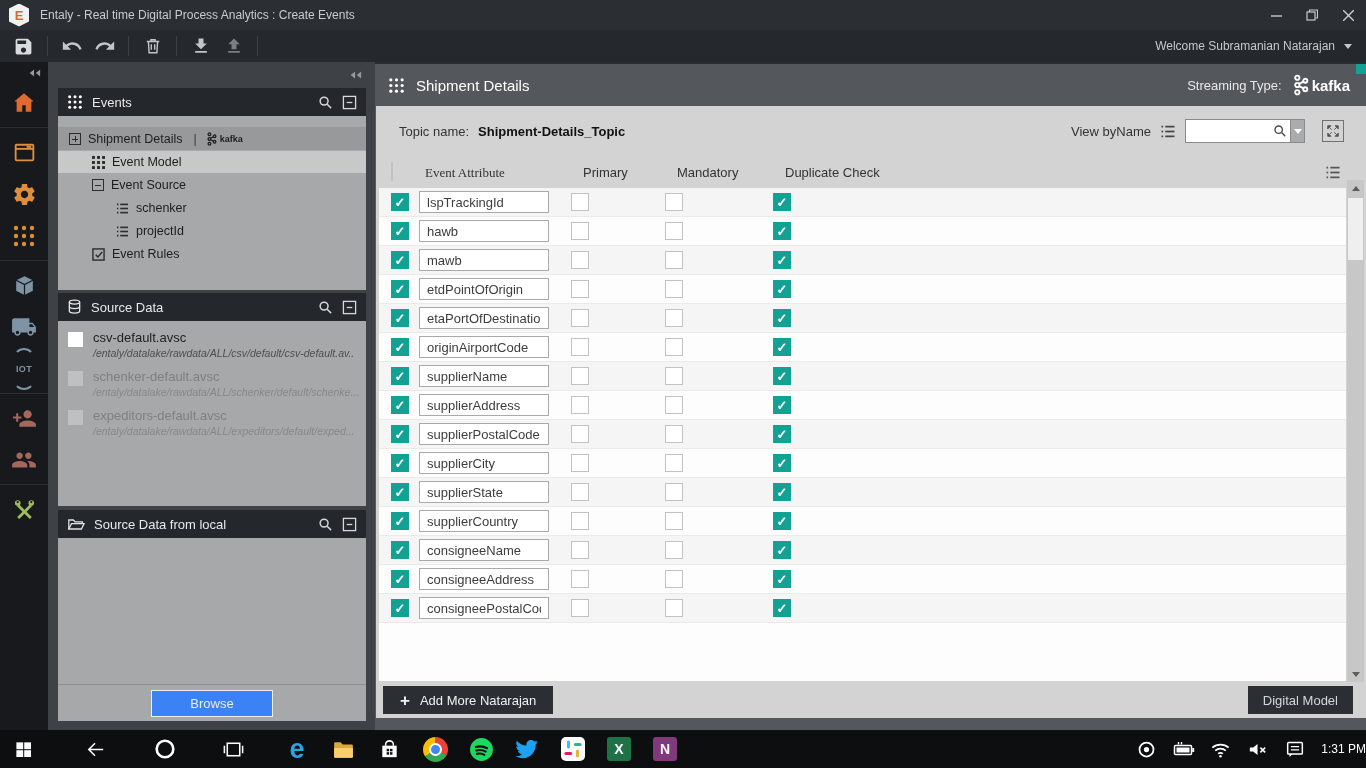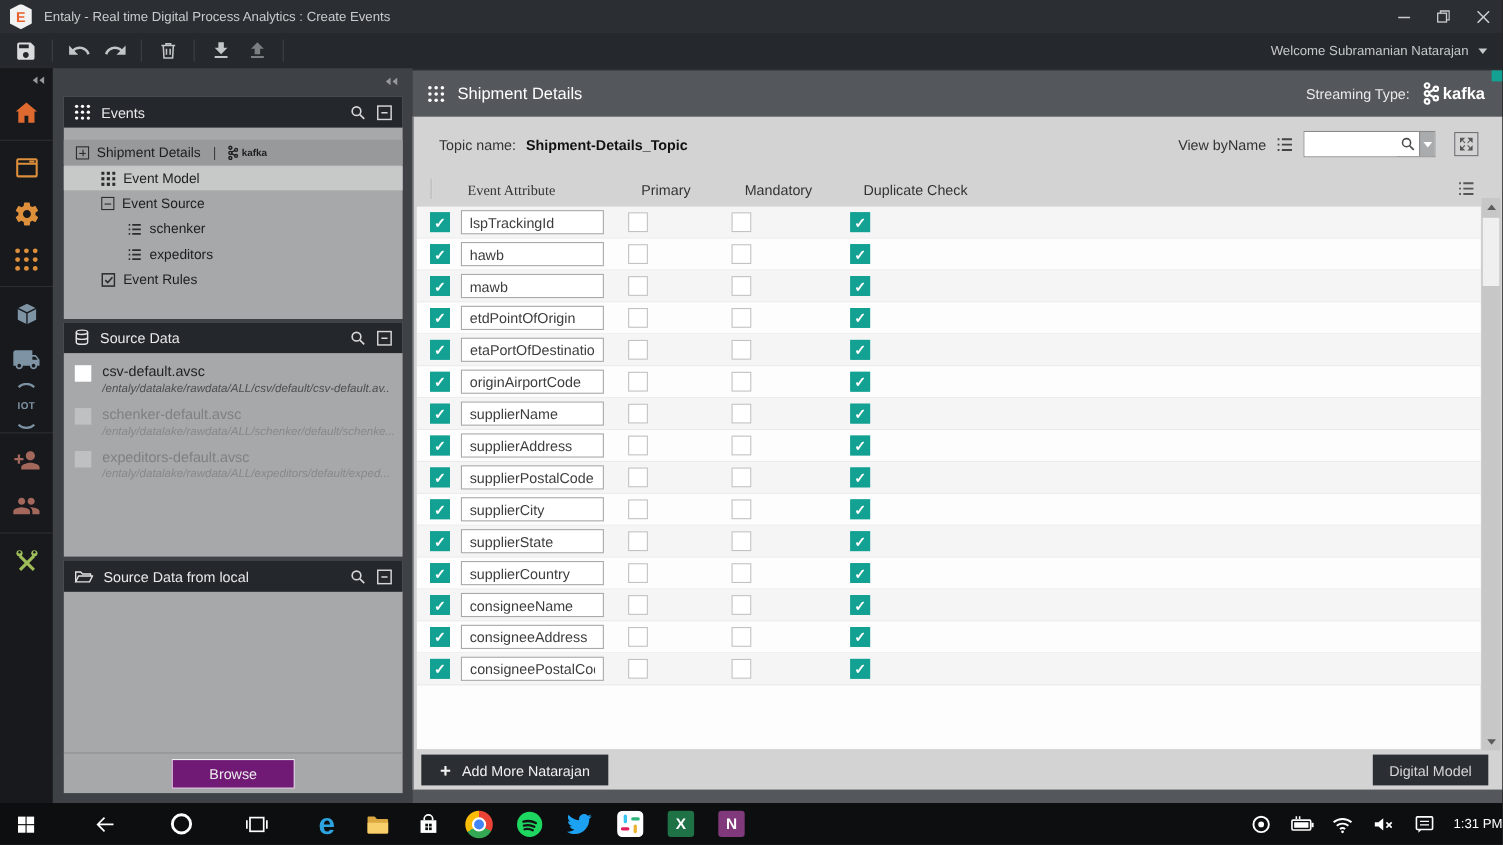--- a/index.html
+++ b/index.html
@@ -66,21 +66,21 @@
   
   .src-item{display:flex;padding:9px 8px 1px 9px;}
   .src-cb{width:15px;height:15px;background:#fff;margin:2px 10px 0 1px;flex:none;}
   .src-item.disabled .src-cb{background:#bfc0c1;}
   .src-name{font-size:13px;color:#222;}
   .src-path{font-size:10.5px;font-style:italic;color:#4e4e4e;margin-top:2px;}
   .src-item.disabled .src-name{color:#7e8081;}
   .src-item.disabled .src-path{color:#868889;}
 
   .browse-bar{position:absolute;bottom:0;left:0;right:0;height:37px;border-top:1px solid #8e8f90;display:flex;align-items:center;justify-content:center;}
-  .browse-btn{width:112px;height:27px;background:#701a75;border:1px solid #eeeeee;color:#ececec;font-size:13px;display:flex;align-items:center;justify-content:center;cursor:pointer;}
+  .browse-btn{width:122px;height:27px;background:#3b82f6;border:1px solid #eeeeee;color:#ececec;font-size:13px;display:flex;align-items:center;justify-content:center;cursor:pointer;}
 
   
   .main{position:absolute;left:375px;top:0;right:0;height:100%;}
   .main-hdr{position:absolute;top:2px;left:0;right:0;height:42px;background:#54575b;display:flex;align-items:center;padding-left:13px;gap:11px;}
   .main-title{color:#fff;font-size:15px;}
   .streaming{margin-left:auto;display:flex;align-items:center;gap:10px;color:#e8e9ea;font-size:13px;margin-right:16px;}
   .kafka-white{display:flex;align-items:center;gap:3px;color:#fff;font-weight:bold;font-size:15px;}
   .corner-accent{position:absolute;top:2px;right:0;width:10px;height:10px;background:#12a192;}
 
   .main-content{position:absolute;top:44px;bottom:12px;left:0;right:0;background:#d3d3d4;border-left:1px solid #595c60;}
@@ -381,21 +381,21 @@
           </div>
           <div class="tnode ind2">
             <svg width="13" height="11" viewBox="0 0 14 12" stroke="#2c2c2c" stroke-width="1.7">
                 <line x1="4.5" y1="1.5" x2="13" y2="1.5"></line>
                 <line x1="4.5" y1="6" x2="13" y2="6"></line>
                 <line x1="4.5" y1="10.5" x2="13" y2="10.5"></line>
                 <line x1="1" y1="1.5" x2="2.5" y2="1.5"></line>
                 <line x1="1" y1="6" x2="2.5" y2="6"></line>
                 <line x1="1" y1="10.5" x2="2.5" y2="10.5"></line>
               </svg>
-            <span>expeditors</span>
+            <span>projectId</span>
           </div>
           <div class="tnode ind1">
             <svg width="13" height="13" viewBox="0 0 14 14" fill="none" stroke="#2c2c2c" stroke-width="1.5">
                 <rect x="1" y="1" width="12" height="12"></rect>
                 <path d="M4 7.2 6.4 9.6 11 4.4"></path>
               </svg>
             <span>Event Rules</span>
           </div>
         </div>
       </section>

